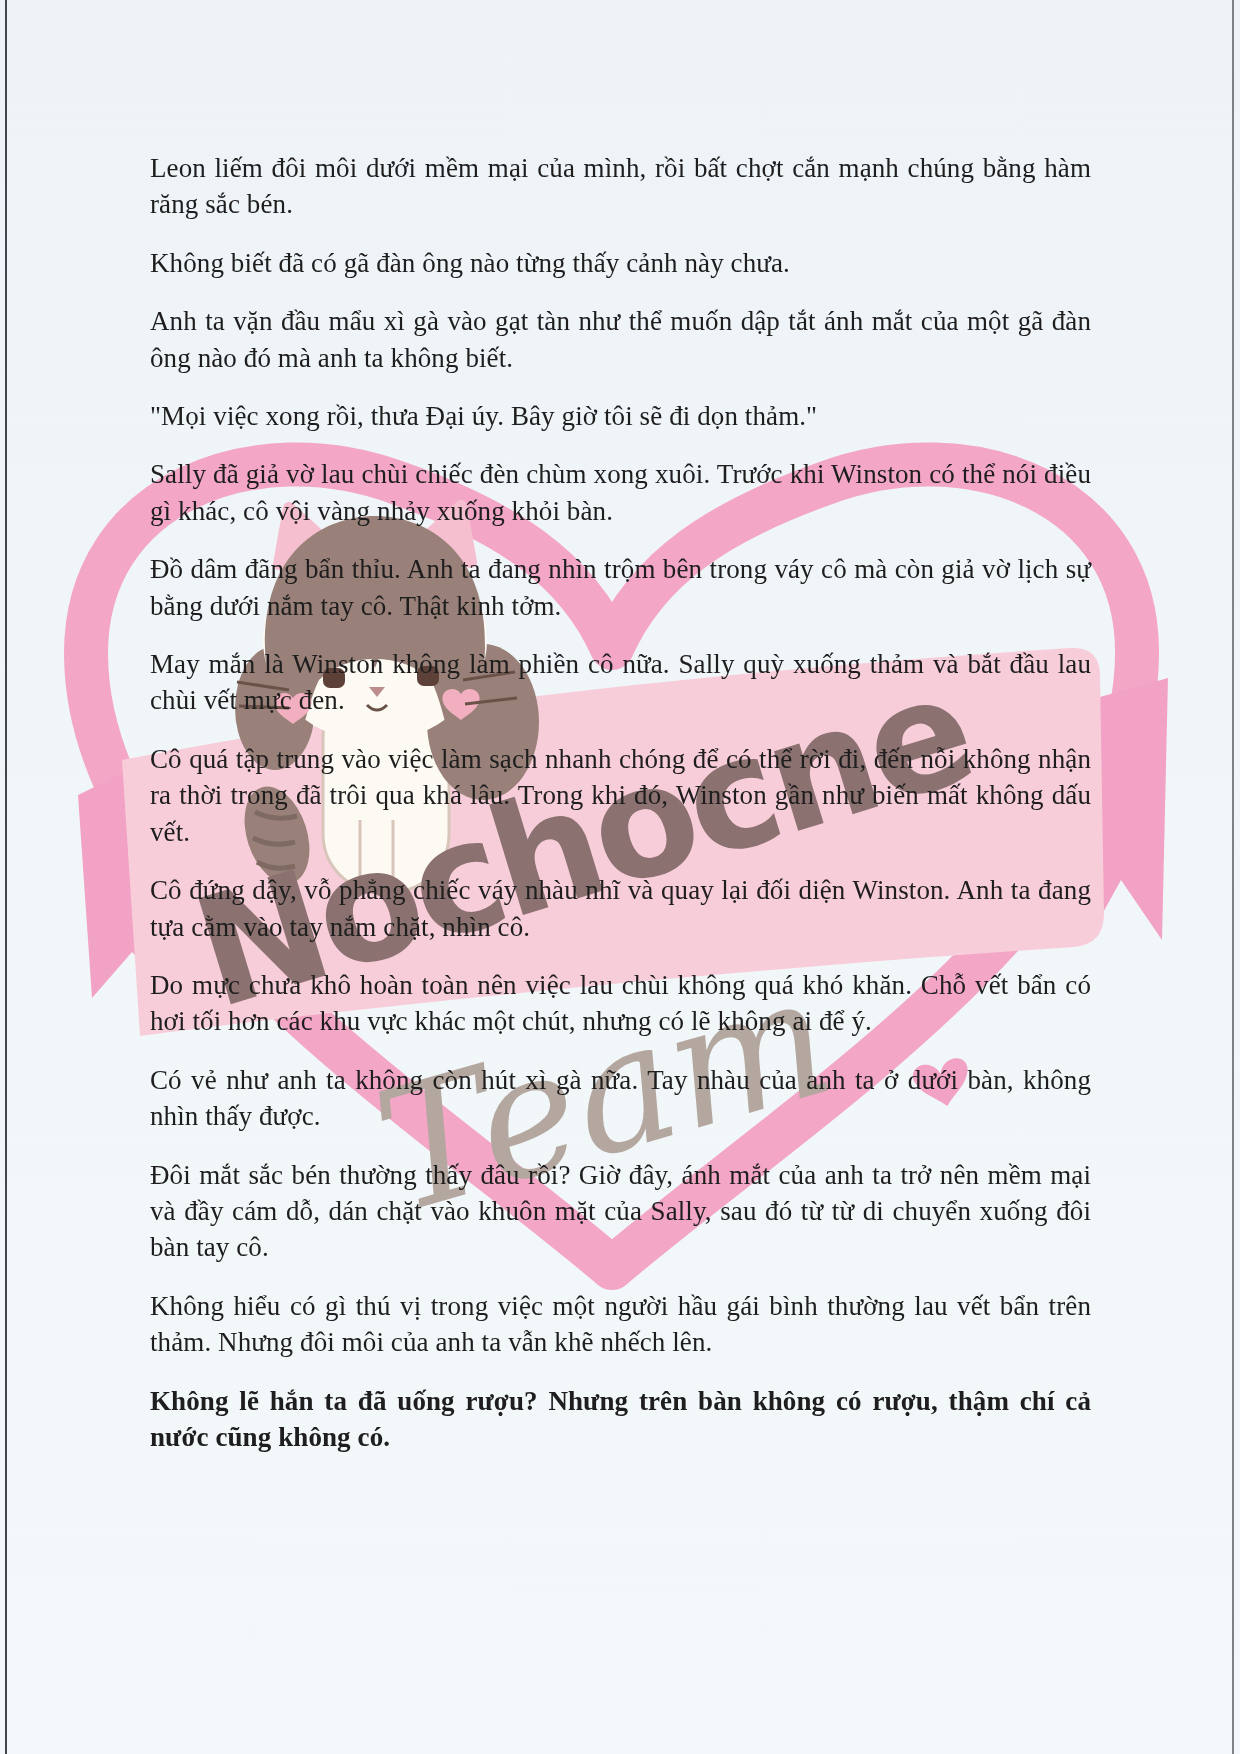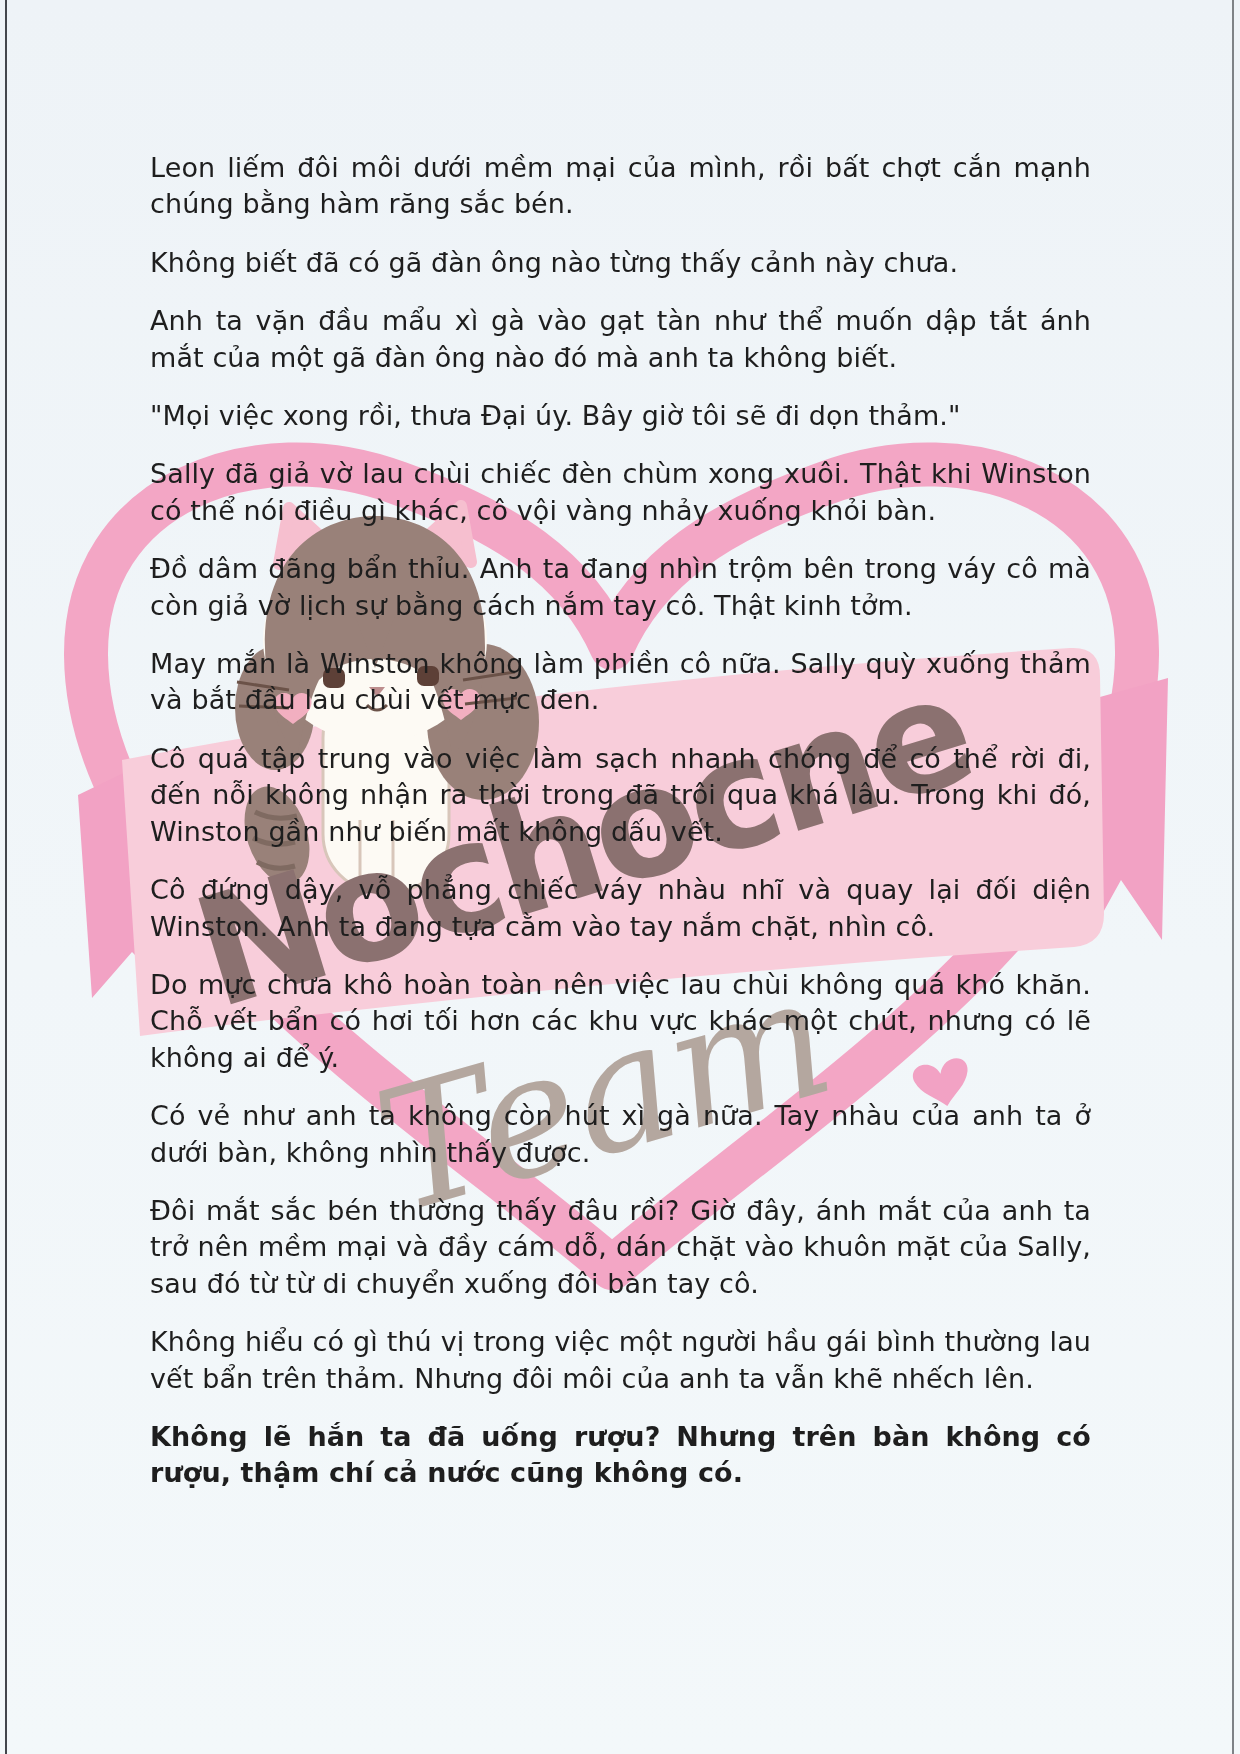--- a/index.html
+++ b/index.html
@@ -4,21 +4,21 @@
 <style>
   html,body{margin:0;padding:0;}
   body{width:1240px;height:1754px;position:relative;overflow:hidden;
        font-family:"DejaVu Sans", "Liberation Sans", sans-serif;}
   .page{position:absolute;inset:0;background:linear-gradient(180deg,#eef3f7 0%,#f1f6f9 55%,#f3f8fa 100%);}
   .edge-left{position:absolute;left:5px;top:0;bottom:0;width:2px;background:#43464c;}
   .edge-right{position:absolute;left:1232px;top:0;bottom:0;width:2px;background:#7e8286;}
   .watermark{position:absolute;left:0;top:0;width:1240px;height:1754px;z-index:1;}
   .content{position:absolute;left:150px;top:150px;width:941px;z-index:2;}
   .content p{margin:0 0 22px 0;font-size:27px;line-height:36.4px;color:#1e1e1e;
-             text-align:justify;text-justify:inter-word;letter-spacing:.1px;}
+             text-align:justify;text-justify:inter-word;letter-spacing:.1px;font-family:Liberation Serif, serif;}
   .content p.bold{font-weight:700;}
   .wm-name{font-family:"DejaVu Sans", sans-serif;font-weight:700;font-size:152px;letter-spacing:-5px;}
   .wm-team{font-family:"DejaVu Serif", "Liberation Serif", serif;font-style:italic;font-size:168px;}
 </style>
 </head>
 <body>
 
 <div class="page">
 
   <svg class="watermark" viewBox="0 0 1240 1754" xmlns="http://www.w3.org/2000/svg">
@@ -70,22 +70,22 @@
     <text class="wm-team" transform="translate(620 1150) rotate(-16)" text-anchor="middle" fill="#b4a79f">Team</text>
 
     <path transform="translate(938 1062) rotate(-12)" d="M 0,12 C -7,-7 -32,-2 -27,15 C -23,28 -10,34 0,45 C 10,34 23,28 27,15 C 32,-2 7,-7 0,12 Z" fill="#f2a2c4"></path>
   </svg>
 
   <main class="content">
     <p>Leon liếm đôi môi dưới mềm mại của mình, rồi bất chợt cắn mạnh chúng bằng hàm răng sắc bén.</p>
     <p>Không biết đã có gã đàn ông nào từng thấy cảnh này chưa.</p>
     <p>Anh ta vặn đầu mẩu xì gà vào gạt tàn như thể muốn dập tắt ánh mắt của một gã đàn ông nào đó mà anh ta không biết.</p>
     <p>"Mọi việc xong rồi, thưa Đại úy. Bây giờ tôi sẽ đi dọn thảm."</p>
-    <p>Sally đã giả vờ lau chùi chiếc đèn chùm xong xuôi. Thật khi Winston có thể nói điều gì khác, cô vội vàng nhảy xuống khỏi bàn.</p>
-    <p>Đồ dâm đãng bẩn thỉu. Anh ta đang nhìn trộm bên trong váy cô mà còn giả vờ lịch sự bằng cách nắm tay cô. Thật kinh tởm.</p>
+    <p>Sally đã giả vờ lau chùi chiếc đèn chùm xong xuôi. Trước khi Winston có thể nói điều gì khác, cô vội vàng nhảy xuống khỏi bàn.</p>
+    <p>Đồ dâm đãng bẩn thỉu. Anh ta đang nhìn trộm bên trong váy cô mà còn giả vờ lịch sự bằng dưới nắm tay cô. Thật kinh tởm.</p>
     <p>May mắn là Winston không làm phiền cô nữa. Sally quỳ xuống thảm và bắt đầu lau chùi vết mực đen.</p>
     <p>Cô quá tập trung vào việc làm sạch nhanh chóng để có thể rời đi, đến nỗi không nhận ra thời trong đã trôi qua khá lâu. Trong khi đó, Winston gần như biến mất không dấu vết.</p>
     <p>Cô đứng dậy, vỗ phẳng chiếc váy nhàu nhĩ và quay lại đối diện Winston. Anh ta đang tựa cằm vào tay nắm chặt, nhìn cô.</p>
     <p>Do mực chưa khô hoàn toàn nên việc lau chùi không quá khó khăn. Chỗ vết bẩn có hơi tối hơn các khu vực khác một chút, nhưng có lẽ không ai để ý.</p>
     <p>Có vẻ như anh ta không còn hút xì gà nữa. Tay nhàu của anh ta ở dưới bàn, không nhìn thấy được.</p>
     <p>Đôi mắt sắc bén thường thấy đâu rồi? Giờ đây, ánh mắt của anh ta trở nên mềm mại và đầy cám dỗ, dán chặt vào khuôn mặt của Sally, sau đó từ từ di chuyển xuống đôi bàn tay cô.</p>
     <p>Không hiểu có gì thú vị trong việc một người hầu gái bình thường lau vết bẩn trên thảm. Nhưng đôi môi của anh ta vẫn khẽ nhếch lên.</p>
     <p class="bold">Không lẽ hắn ta đã uống rượu? Nhưng trên bàn không có rượu, thậm chí cả nước cũng không có.</p>
   </main>
 

